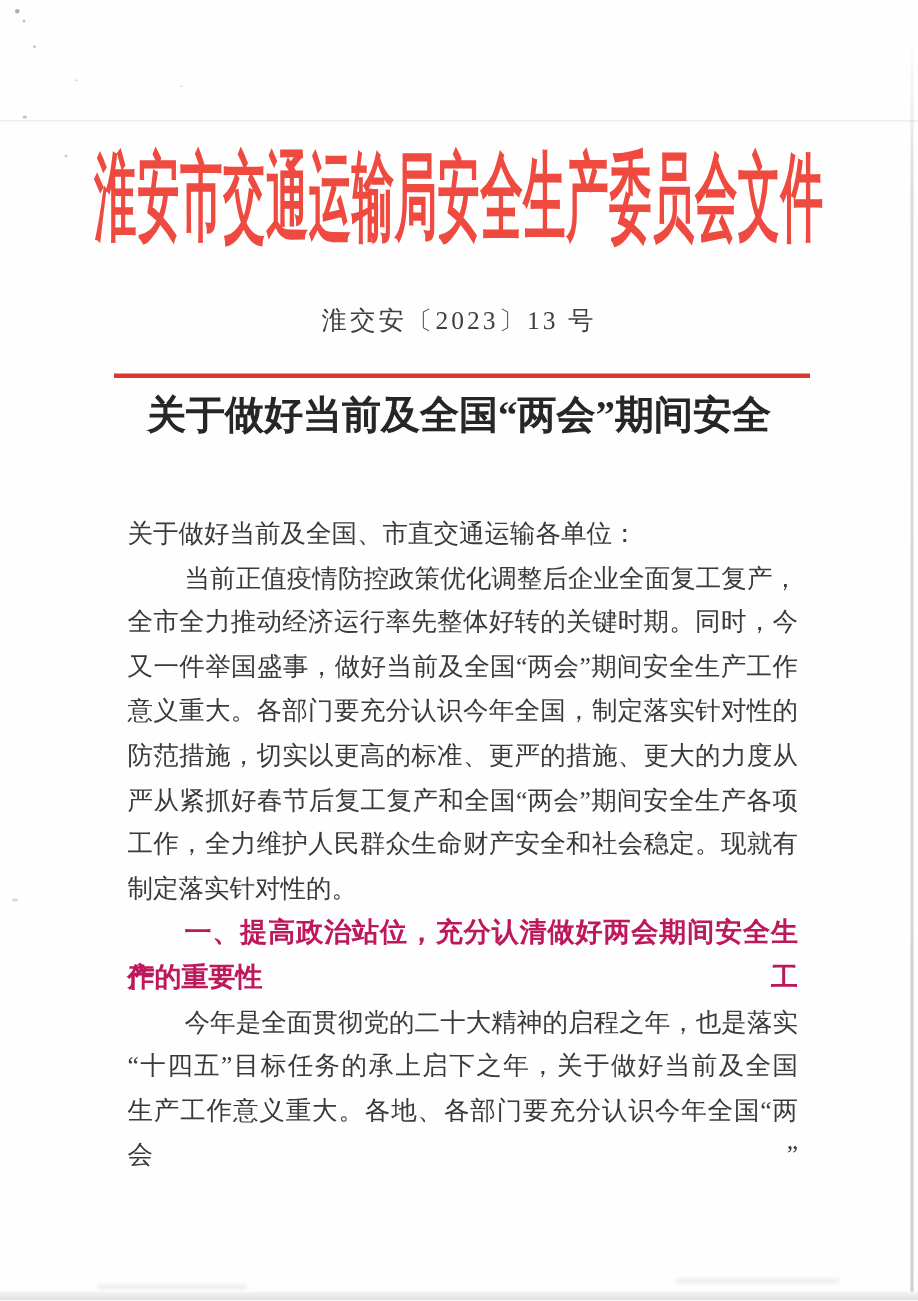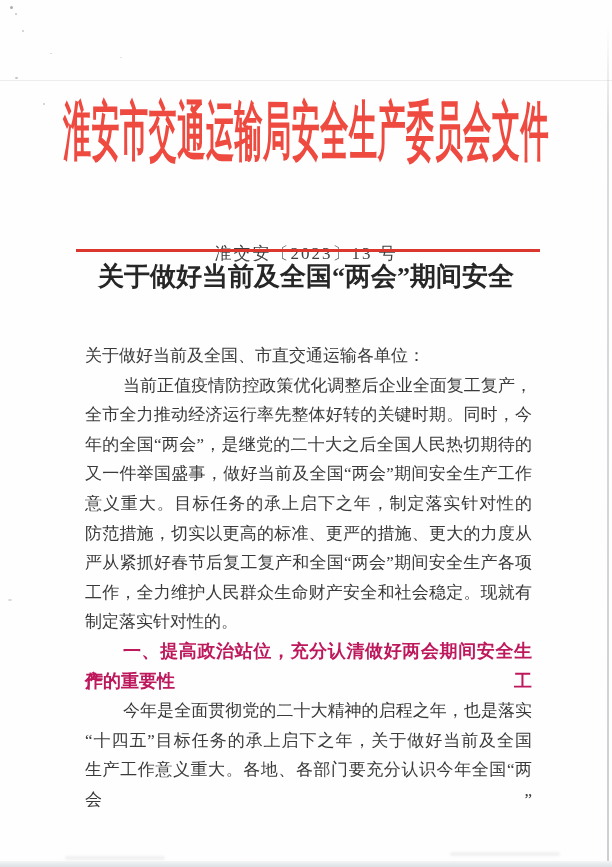--- a/index.html
+++ b/index.html
@@ -31,21 +31,20 @@
   .doc-number {
     position: absolute;
     top: 202px;
     left: 0;
     width: 612px;
     text-align: center;
     font-size: 17px;
     line-height: 24px;
     letter-spacing: 2px;
     color: #3f3f3f;
-    margin-top: 40px;
   }
 
   
   .red-rule {
     position: absolute;
     top: 249px;
     left: 76px;
     width: 464px;
     height: 3px;
     background: var(--rule-red, #dc372e);
@@ -162,23 +161,22 @@
   <div class="red-rule"></div>
 
   <div class="notice-title">
     <div>关于做好当前及全国“两会”期间安全</div>
   </div>
 
   <div class="doc-body" id="doc-body">
       <div class="line">关于做好当前及全国、市直交通运输各单位：</div>
       <div class="line indent fill">当前正值疫情防控政策优化调整后企业全面复工复产，</div>
       <div class="line fill">全市全力推动经济运行率先整体好转的关键时期。同时，今</div>
-      <div class="line fill">年的全国“两会”，是继党的二十大之后全国人民热切期待的</div>
       <div class="line fill">又一件举国盛事，做好当前及全国“两会”期间安全生产工作</div>
-      <div class="line fill">意义重大。目标任务的承上启下之年，制定落实针对性的</div>
+      <div class="line fill">意义重大。各部门要充分认识今年全国，制定落实针对性的</div>
       <div class="line fill">防范措施，切实以更高的标准、更严的措施、更大的力度从</div>
       <div class="line fill">严从紧抓好春节后复工复产和全国“两会”期间安全生产各项</div>
       <div class="line fill">工作，全力维护人民群众生命财产安全和社会稳定。现就有</div>
       <div class="line">制定落实针对性的。</div>
       <div class="line indent fill bold">一、提高政治站位，充分认清做好两会期间安全生产工</div>
       <div class="line bold">作的重要性</div>
       <div class="line indent fill">今年是全面贯彻党的二十大精神的启程之年，也是落实</div>
       <div class="line fill">“十四五”目标任务的承上启下之年，关于做好当前及全国</div>
       <div class="line fill">生产工作意义重大。各地、各部门要充分认识今年全国“两会”</div>
     </div>

